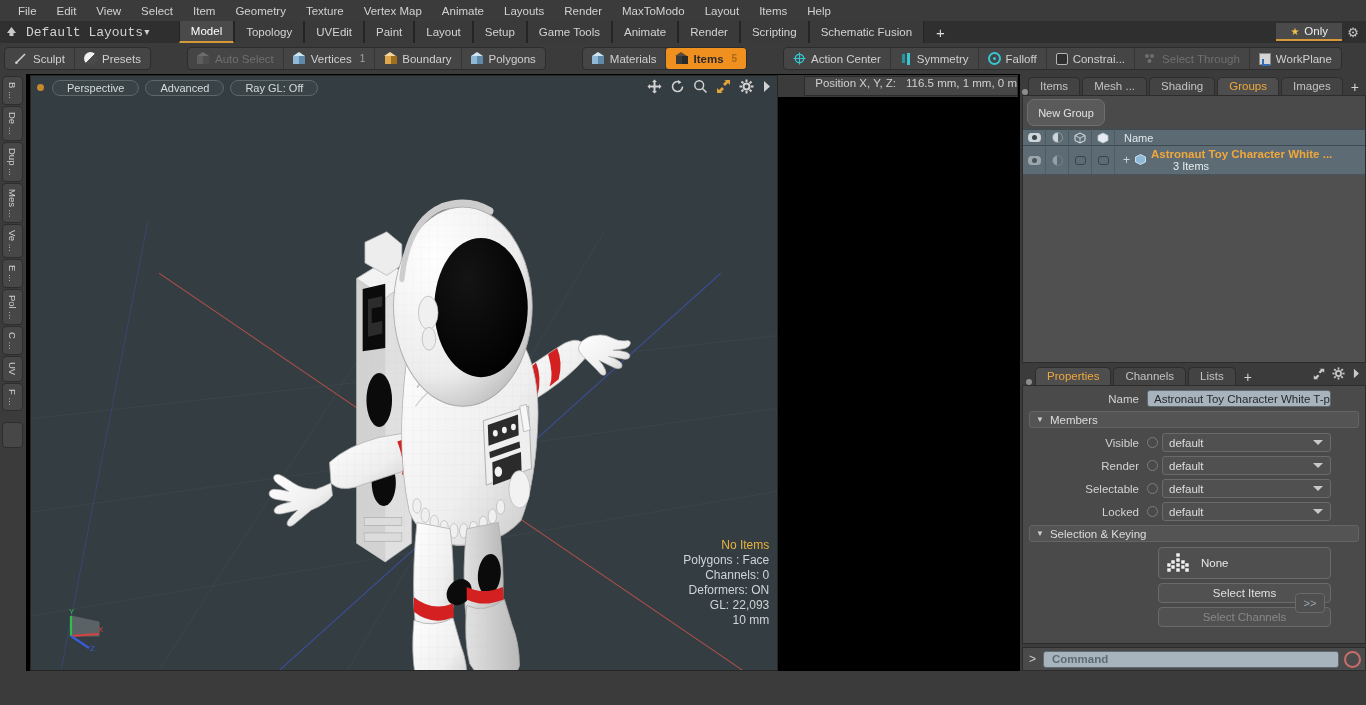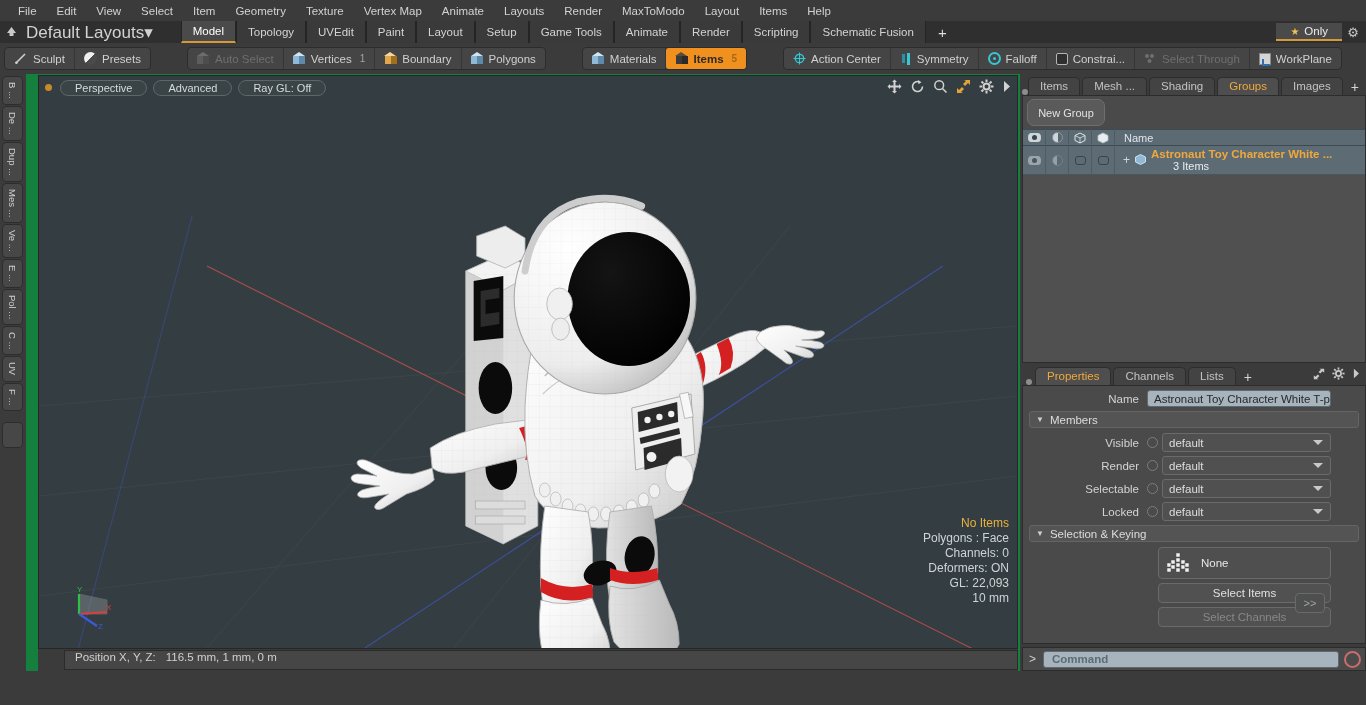--- a/index.html
+++ b/index.html
@@ -12,21 +12,21 @@
   }
   .app { position:relative; width:1366px; height:705px; background:#3b3b3b; }
 
   
   .menubar { height:21px; background:#3b3b3b; display:flex; align-items:center; padding-left:8px; }
   .menubar .mi { padding:2px 10px; color:#d2d2d2; font-size:11.5px; white-space:nowrap; }
 
   
   .layoutbar { height:22px; background:#2f2f2f; display:flex; align-items:center; position:relative; }
   .layout-home { width:22px; text-align:center; color:#b9b9b9; font-size:11px; }
-  .layout-name { padding:0 10px 0 4px; color:#d2d2d2; font-size:17px; }
+  .layout-name { padding:0 10px 0 4px; color:#d2d2d2; font-size:13px;font-family:Liberation Mono, monospace; }
   .layout-tabs { display:flex; align-items:stretch; height:22px; margin-left:18px; }
   .ltab {
     padding:0 11px; display:flex; align-items:center; justify-content:center;
     color:#d3d3d3; font-size:11.5px; background:#3a3a3a;
     border-left:1px solid #242424; border-right:1px solid #242424; white-space:nowrap;
   }
   .ltab.active { background:#4a4a4a; color:#ffffff; border-bottom:2px solid #d59a37; }
   .ltab.plus { background:#2f2f2f; border:none; font-size:15px; padding:0 12px; color:#dcdcdc;}
   .layout-right { position:absolute; right:2px; top:0; height:22px; display:flex; align-items:center; }
   .only-btn {
@@ -83,21 +83,21 @@
     width:21px; background:#474747; border:1px solid #2d2d2d; border-radius:4px;
     color:#cfcfcf; font-size:9.5px; margin-bottom:1px;
     writing-mode:vertical-rl; text-orientation:mixed;
     display:flex; align-items:center; justify-content:center; padding:5px 0;
     letter-spacing:0px; white-space:nowrap;
   }
   .leftrail-gap { height:10px; }
   .vtab.blank { padding:12px 0; }
 
   
-  .viewwrap { flex:1; background:#15803d; padding:1px 2px 0 12px; display:flex; flex-direction:column; }
+  .viewwrap { flex:1; background:#000000; padding:1px 2px 0 4px; display:flex; flex-direction:row; }
   .viewport { position:relative; flex:1; background:#343d41; border:1px solid #262626; overflow:hidden; }
   .vp-head { position:absolute; left:0; top:0; right:0; height:23px; display:flex; align-items:center; padding-left:6px; gap:6px; z-index:5; }
   .vp-dot { width:7px;height:7px;border-radius:50%;background:#c78a2a; margin-right:2px; }
   .vp-btn {
     height:16px; padding:0 14px; display:flex;align-items:center;justify-content:center;
     border:1px solid #5d6669; border-radius:8px; color:#d6dcde; font-size:11px;
     background:rgba(255,255,255,0.03);
   }
   .vp-tools { position:absolute; right:6px; top:3px; display:flex; align-items:center; gap:8px; z-index:6; }
   .vp-tools span { color:#d2d2d2; font-size:13px; line-height:1; }

